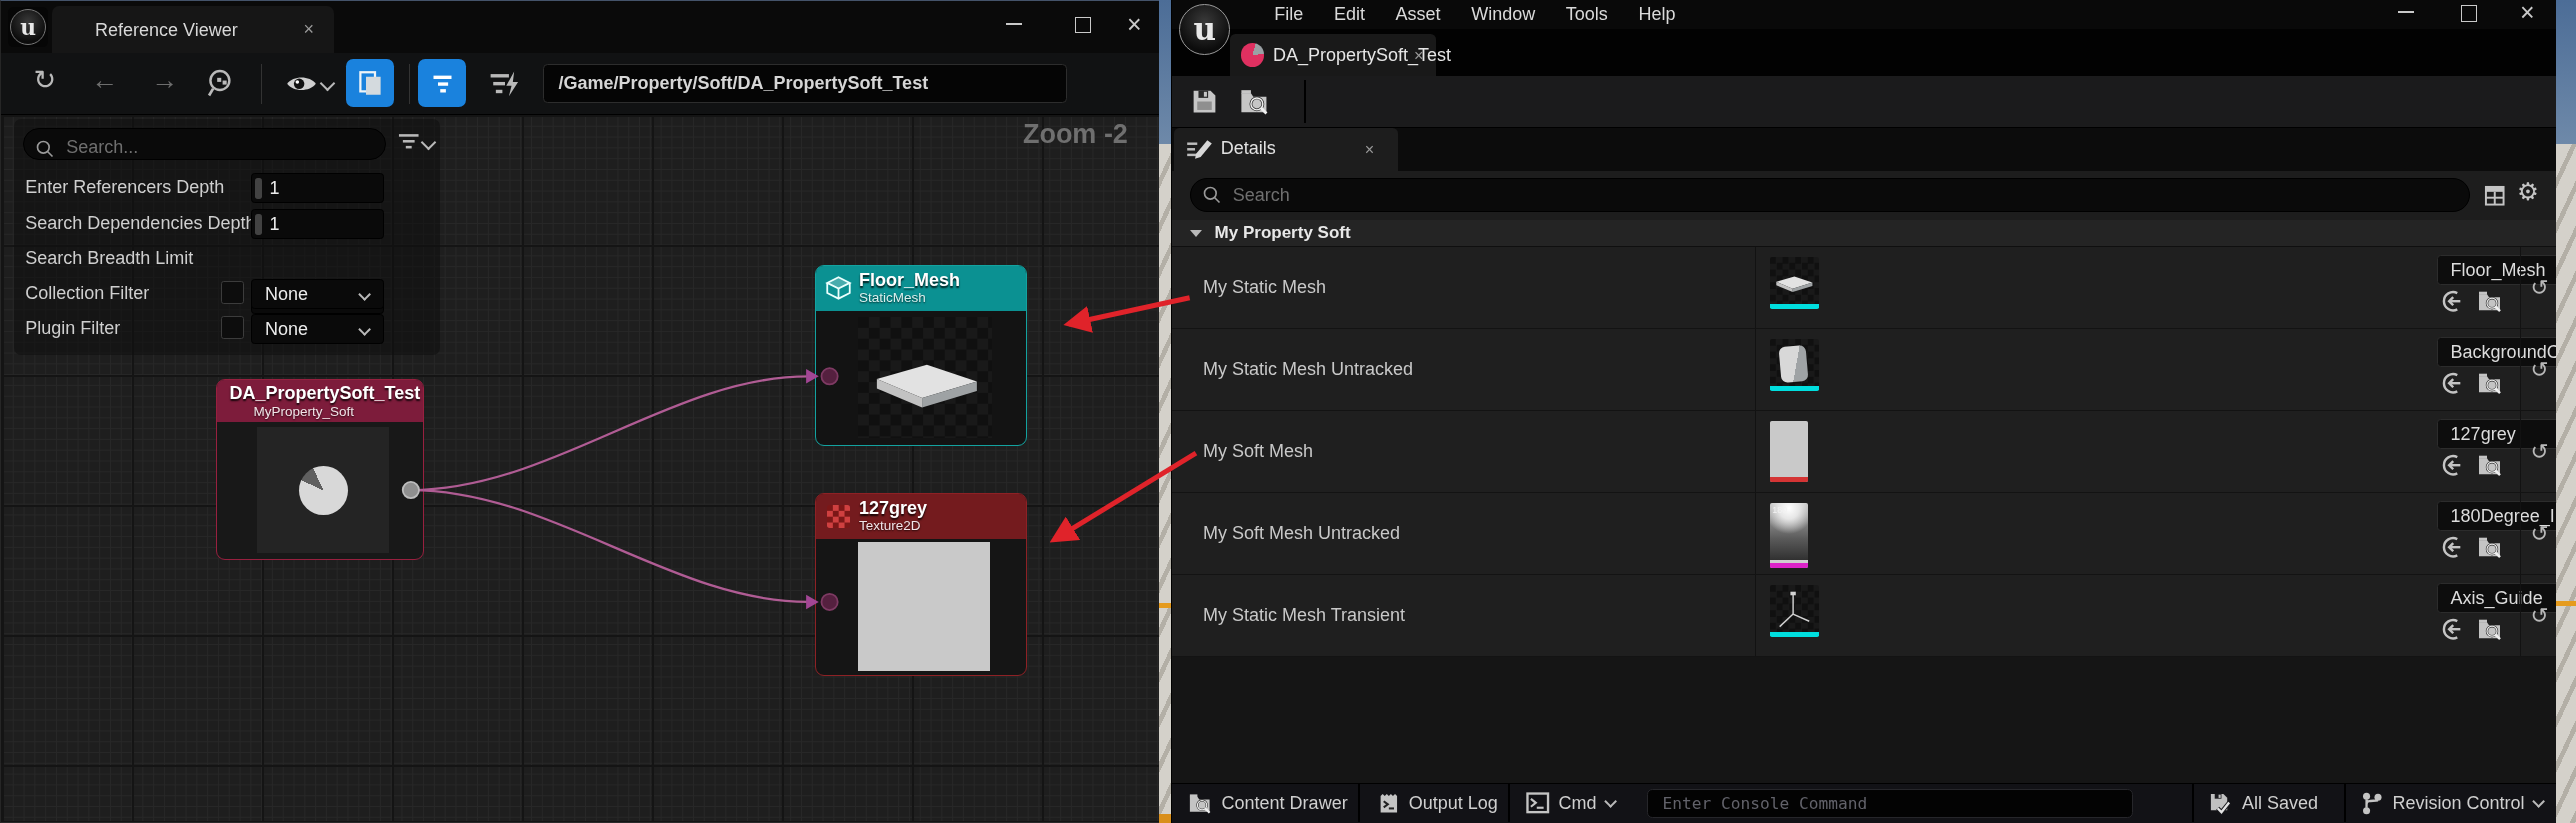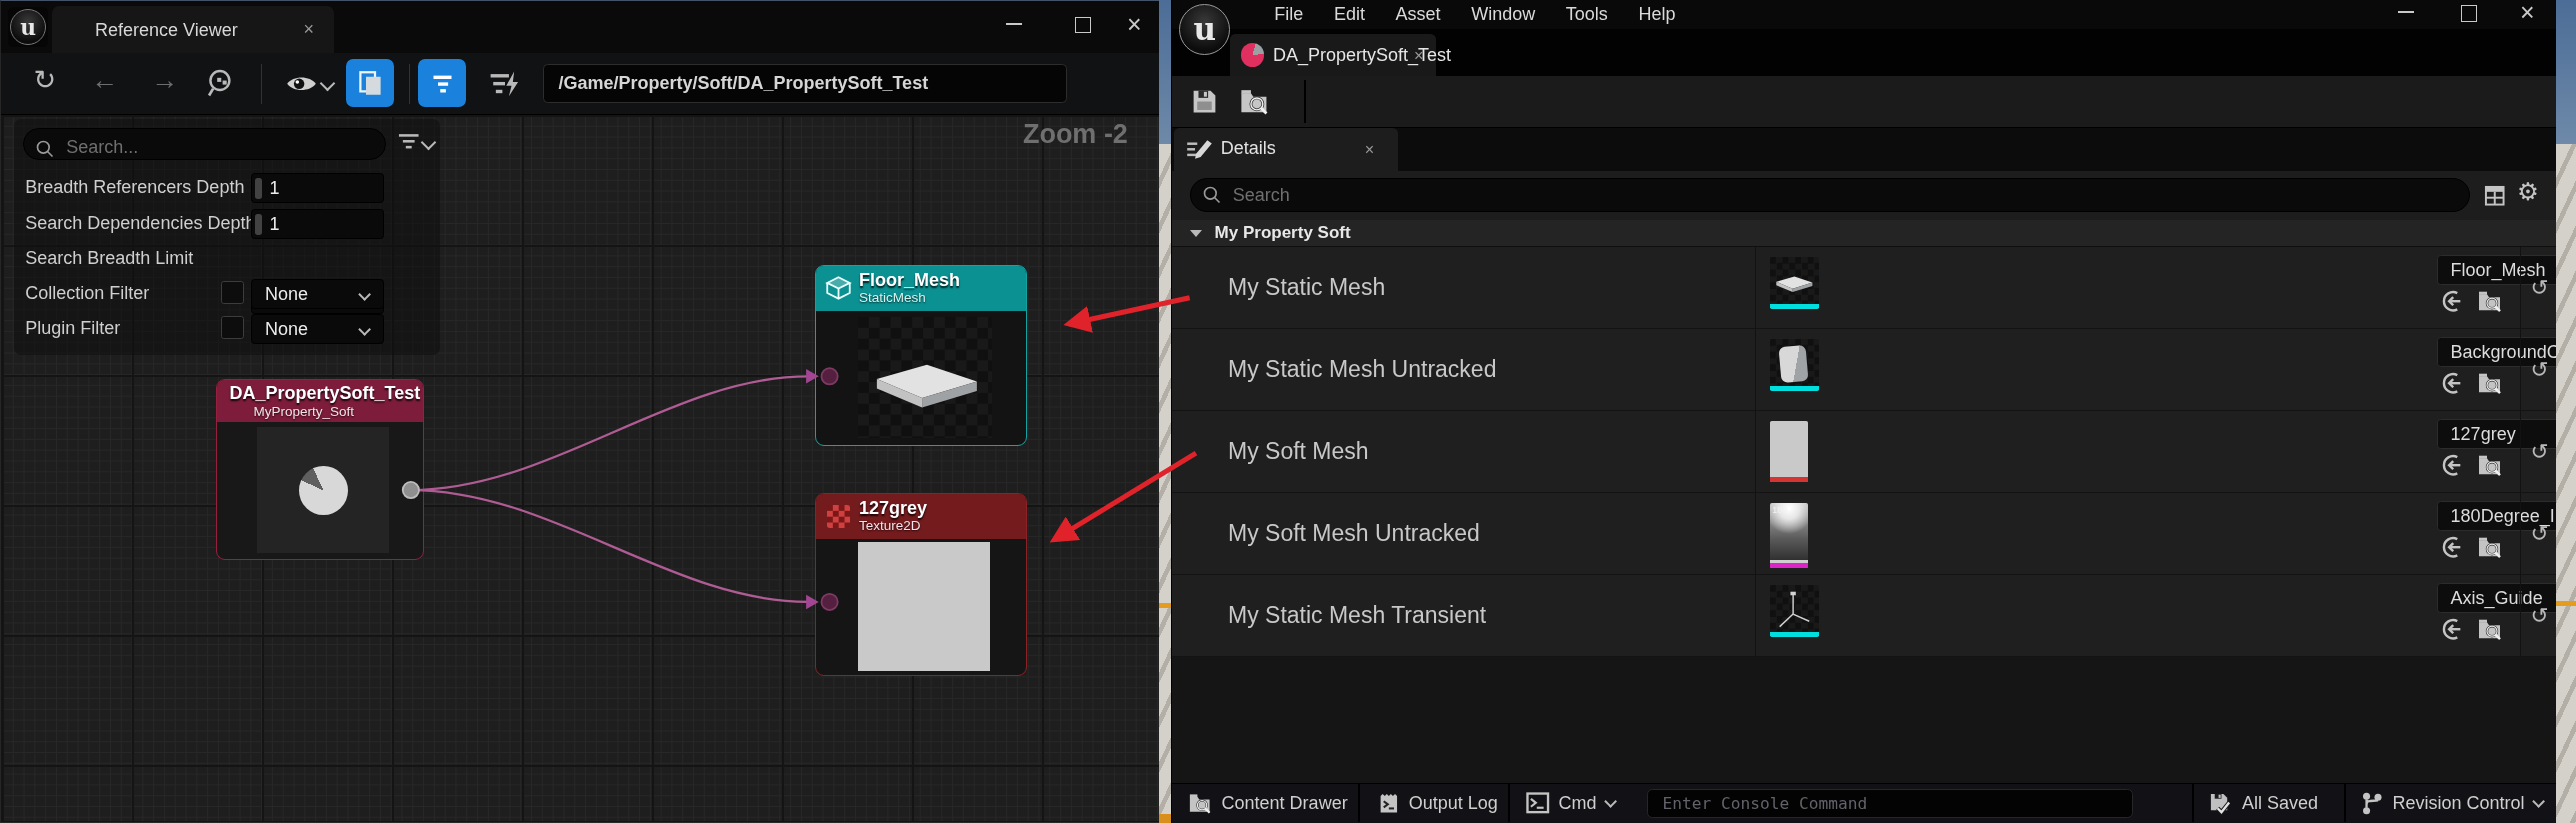--- a/index.html
+++ b/index.html
@@ -96,21 +96,21 @@
   .rw-toolbar{left:0;top:76px;width:100%;height:52px;background:#1b1b1c;border-bottom:1.8px solid #000;box-sizing:border-box;}
 
   .details{left:0;top:128px;width:100%;height:655px;background:#151515;}
   .dtabrow{left:0;top:0;width:100%;height:43px;background:#0c0c0c;}
   .dtab{left:1.8px;top:0;width:224px;height:43px;background:#1d1d1d;border-radius:5.4px 5.4px 0 0;}
   .dsearchband{left:0;top:43px;width:100%;height:49px;background:#1d1d1d;}
   .dsearchband .spill{left:18px;top:7.2px;width:1280px;height:34px;padding-left:10.8px;border-radius:17px;}
   .dcategory{left:0;top:92px;width:100%;height:27px;background:#242424;border-bottom:0.9px solid #0f0f0f;box-sizing:border-box;display:flex;align-items:center;}
   .drows{left:0;top:119px;width:100%;}
   .drow{position:relative;width:100%;height:82px;background:#1f1f1f;border-bottom:1.8px solid #131313;box-sizing:border-box;}
-  .dlabel{left:56px;top:0;height:100%;display:flex;align-items:center;font-size:23px;color:#c8c8c8;}
+  .dlabel{left:31px;top:0;height:100%;display:flex;align-items:center;font-size:18px;color:#c8c8c8;}
   .vcell{left:583px;top:0;width:764px;height:100%;border-left:1.8px solid #121212;box-sizing:border-box;}
   .rcell{left:1348px;top:0;width:38px;height:100%;border-left:1.8px solid #121212;box-sizing:border-box;
          display:flex;align-items:center;justify-content:center;color:#b8b8b8;font-size:21.7px;}
   .thumb{left:13.5px;top:10px;overflow:hidden;border-radius:1.8px;}
   .tbar{position:absolute;left:0;bottom:0;width:100%;height:5.4px;}
   .bar-cyan{background:#00dede;}
   .bar-red{background:#d43434;}
   .bar-magenta{background:#dc24c8;}
   .thumb-grey{width:38px;height:61px;background:#c9c9c9;}
   .thumb-ies{width:38px;height:65px;background:
@@ -216,21 +216,21 @@
       <div class="abs" style="left:383px;top:12.6px;">
         <svg class="ic" width="23.5" height="20" viewBox="0 0 24 20">
           <rect x="2" y="3" width="20" height="2.6" fill="#b9b9b9"></rect>
           <rect x="6" y="9" width="12" height="2.6" fill="#b9b9b9"></rect>
           <rect x="9" y="15" width="6" height="2.6" fill="#b9b9b9"></rect>
         </svg>
       </div>
       <div class="abs chev" style="left:409px;top:18px;"></div>
 
       <div class="abs grow" style="left:0;top:52px;width:100%;">
-        <div class="abs glabel">Breadth Referencers Depth</div>
+        <div class="abs glabel">Enter Referencers Depth</div>
         <div class="abs gbox">
             <div class="nub"></div>
             <span>1</span>
           </div>
       </div>
       <div class="abs grow" style="left:0;top:88px;width:100%;">
         <div class="abs glabel">Search Dependencies Depth</div>
         <div class="abs gbox">
             <div class="nub"></div>
             <span>1</span>

